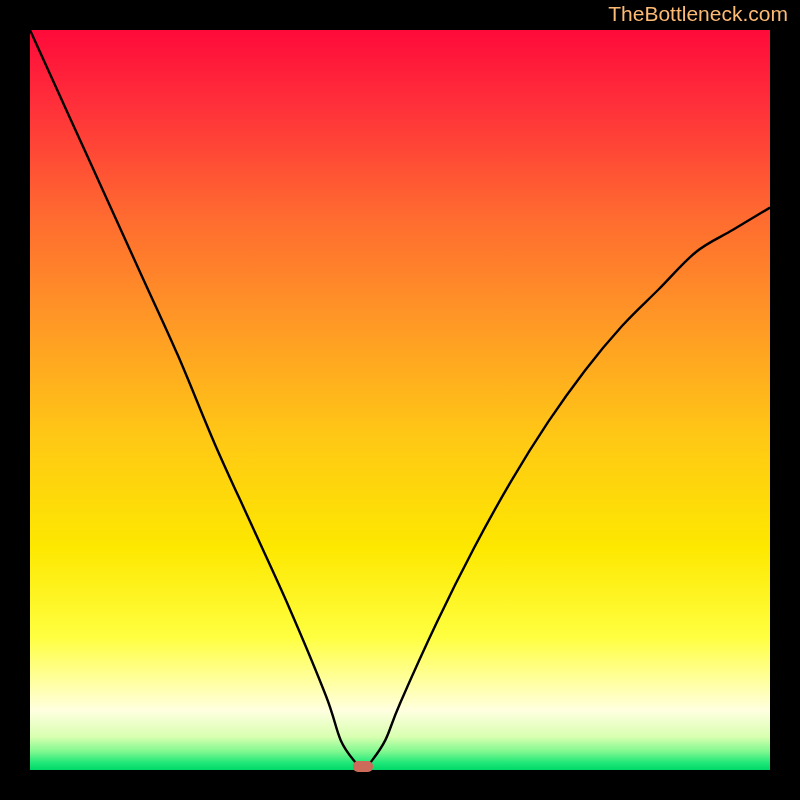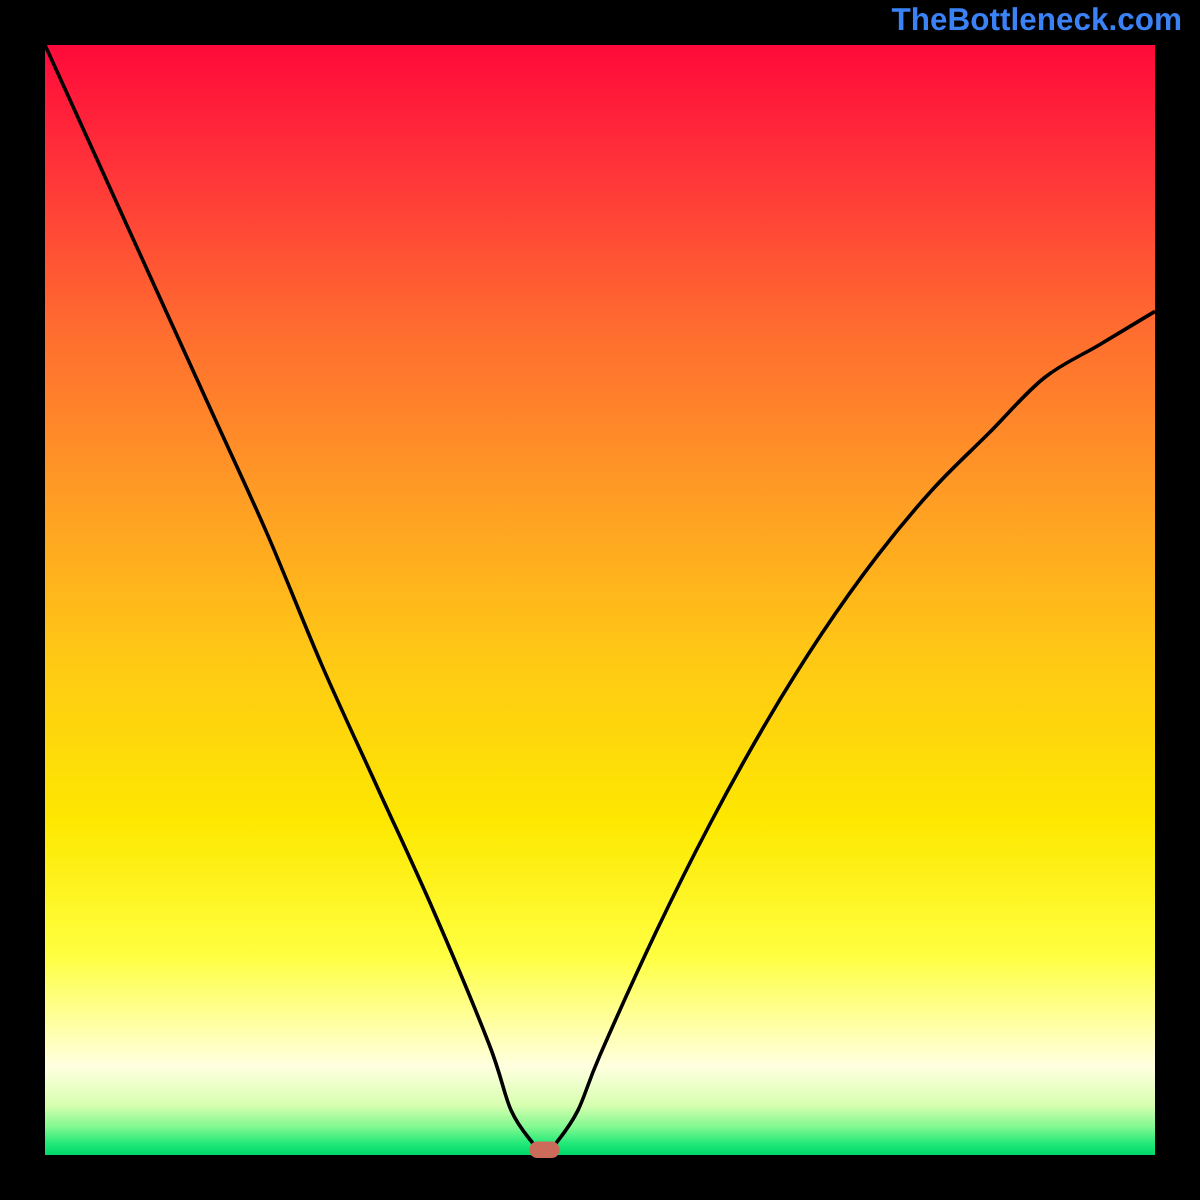--- a/index.html
+++ b/index.html
@@ -13,23 +13,23 @@
   }
   .wrap {
     position: relative;
     width: 800px;
     height: 800px;
   }
   .attribution {
     position: absolute;
     top: 2px;
     right: 12px;
-    color: #3b82f6;
+    color: #fdba74;
     font-size: 21px;
-    font-weight: 700;
+    font-weight: 400;
     letter-spacing: 0px;
   }
   svg {
     display: block;
   }
 </style>
 </head>
 <body>
 
 <div class="wrap">

